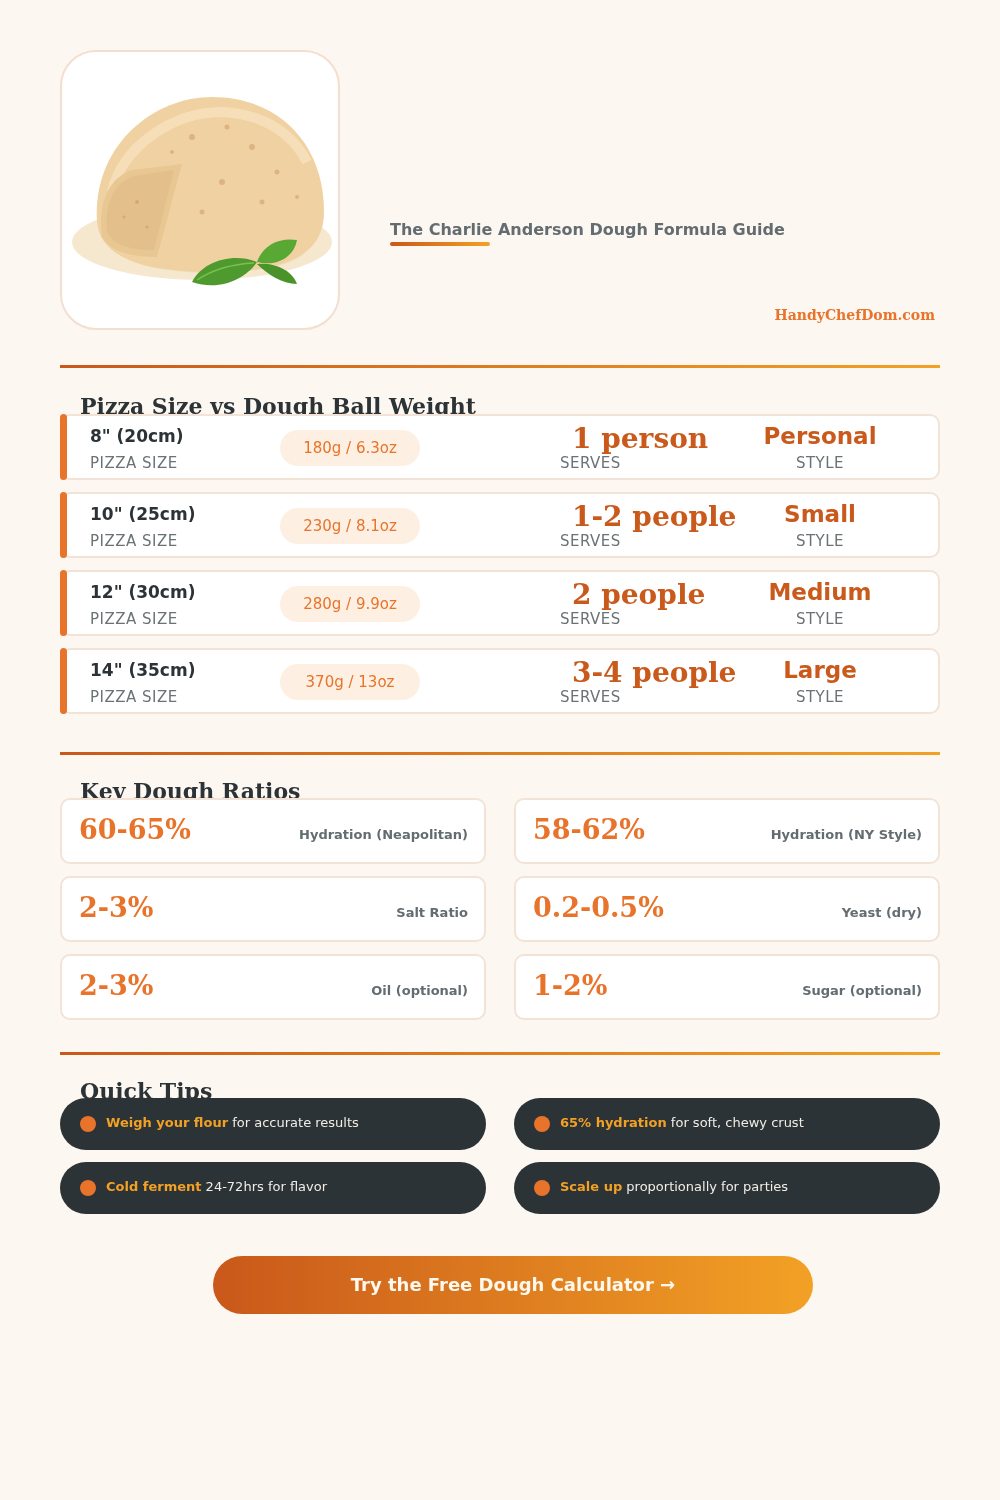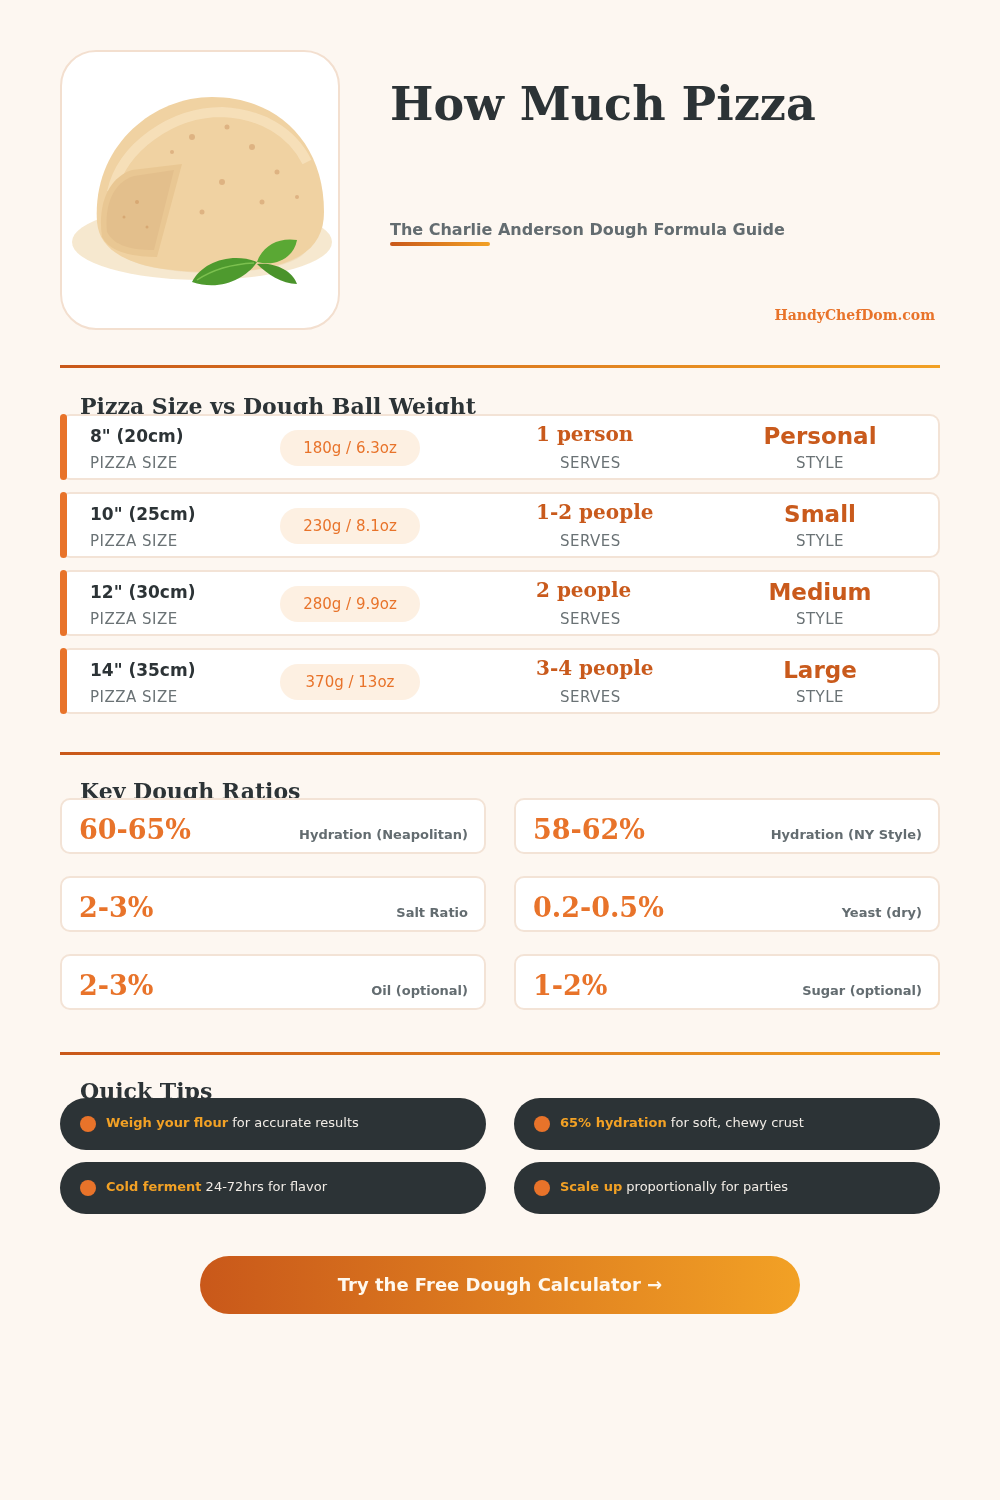--- a/index.html
+++ b/index.html
@@ -64,32 +64,32 @@
       letter-spacing: 0.5px;
     }
     .size-row .lbl-size { left: 30px; top: 38px; }
     .size-row .weight {
       position: absolute; left: 220px; top: 14px; width: 140px; height: 36px;
       border-radius: 18px; background: #fdf0e2;
       font-size: 15px; font-weight: normal; color: #e8732a;
       text-align: center; line-height: 36px;
     }
     .size-row .serves {
-      position: absolute; left: 476px; top: 6px;
-      font-family: "DejaVu Serif", serif; font-weight: bold; font-size: 20px;
+      position: absolute; left: 512px; top: 6px;
+      font-family: "DejaVu Serif", serif; font-weight: bold; font-size: 28px;
       color: #c95a1c;
     }
     .size-row .lbl-serves { left: 500px; top: 38px; }
     .size-row .style {
       position: absolute; left: 680px; width: 160px; top: 7px; text-align: center;
       font-size: 23px; font-weight: bold; color: #c95a1c;
     }
     .size-row .lbl-style { left: 680px; width: 160px; top: 38px; text-align: center; }
     .ratio-card {
-      position: absolute; width: 426px; height: 56px;
+      position: absolute; width: 426px; height: 66px;
       background: #ffffff; border: 2px solid #f3e3d6; border-radius: 10px;
     }
     .ratio-card .val {
       position: absolute; left: 17px; top: 14px;
       font-family: "DejaVu Serif", serif; font-weight: bold; font-size: 27px;
       color: #e8732a;
     }
     .ratio-card .name {
       position: absolute; right: 16px; top: 27px;
       font-size: 13px; font-weight: bold; color: #636c70;
@@ -101,21 +101,21 @@
     .tip .dot {
       position: absolute; left: 20px; top: 18px; width: 16px; height: 16px;
       border-radius: 50%; background: #e8732a;
     }
     .tip .txt {
       position: absolute; left: 46px; top: 17px;
       font-size: 13px; color: #f1ece6; white-space: nowrap;
     }
     .tip .hl { font-weight: bold; color: #f2a125; }
     .cta {
-      position: absolute; left: 200px; top: 1256px; width: 600px; height: 58px;
+      position: absolute; left: 213px; top: 1256px; width: 600px; height: 58px;
       border-radius: 29px; border: none;
       background: linear-gradient(90deg, #c9581a, #f2a125);
       color: #fff8ee; font-family: "DejaVu Sans", sans-serif;
       font-weight: bold; font-size: 18px; text-align: center; line-height: 58px;
     }
   </style>
 </head>
 <body>
 
 <div class="header">
@@ -139,21 +139,20 @@
       <circle cx="140" cy="160" r="2.5" fill="#deb382"></circle>
       <circle cx="110" cy="100" r="2" fill="#deb382"></circle>
       <circle cx="235" cy="145" r="2" fill="#deb382"></circle>
       <path d="M130 230 C140 210 170 200 195 210 C185 225 160 240 130 230 Z" fill="#4e9a2e"></path>
       <path d="M135 228 C150 218 170 212 192 211" fill="none" stroke="#7cc04f" stroke-width="1.5"></path>
       <path d="M195 210 C200 195 215 185 235 188 C232 205 215 215 195 210 Z" fill="#5aa834"></path>
       <path d="M195 212 C205 222 220 232 235 232 C230 218 212 210 195 212 Z" fill="#4a932b"></path>
     </svg>
   </div>
   <div class="title">
-    <div>How Much Pizza</div>
   </div>
   <div class="subtitle">The Charlie Anderson Dough Formula Guide</div>
   <div class="subtitle-bar"></div>
   <div class="site">HandyChefDom.com</div>
 </div>
 
 <div class="section-rule" style="top:365px"></div>
 <div class="section-title" style="top:373px">Pizza Size vs Dough Ball Weight</div>
 
 <div class="size-row" style="top:414px">

